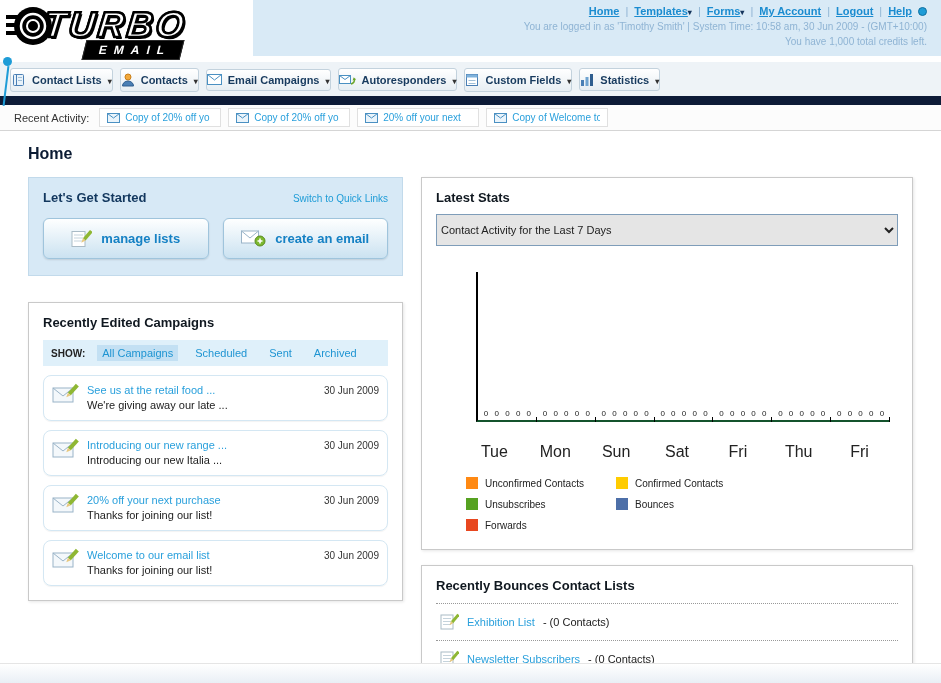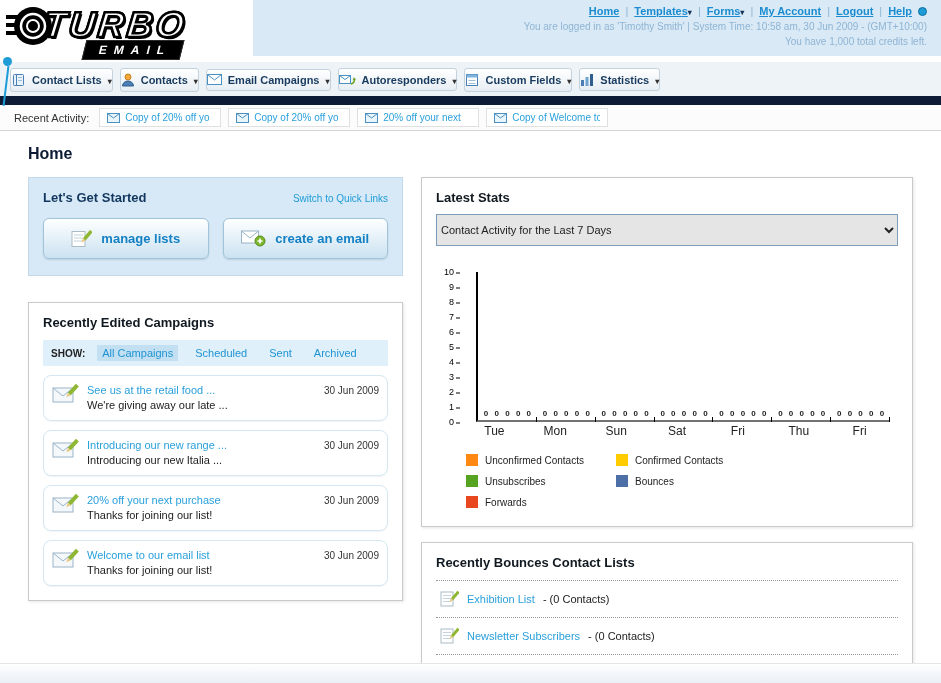--- a/index.html
+++ b/index.html
@@ -83,27 +83,27 @@
   .orange-arrow { width:15px; height:15px; border-radius:50%; background:#F79A1F; border:1px solid #D07E0C;
     color:#fff; font-size:10px; font-weight:bold; line-height:13px; text-align:center; }
 
   
   .stats-select { width:100%; margin-top:9px; height:32px; font-family:inherit; font-size:11px; color:#222;
     border:1px solid #7F9DB9; background:#e5e5e5; }
   .chart { position:relative; margin:26px 8px 0 4px; }
   .chart-yaxis { position:absolute; left:0; top:0; width:22px; height:150px; }
   .y-label { position:absolute; right:8px; transform:translateY(-50%); font-size:9px; line-height:1; color:#000; }
   .y-label::after { content:""; position:absolute; top:50%; left:100%; margin-left:2px; width:4px; height:1px; background:#000; }
-  .chart-plot { margin-left:36px; height:150px; border-left:2px solid #000; border-bottom:2px solid #737373; position:relative;font-weight:bold; }
+  .chart-plot { margin-left:36px; height:150px; border-left:2px solid #000; border-bottom:2px solid #14532d; position:relative; }
   .chart-groups { position:absolute; top:0; left:0; right:0; bottom:0; display:flex; }
   .chart-group { flex:1; position:relative; }
   .chart-group::after { content:""; position:absolute; right:0; bottom:-2px; width:1px; height:5px; background:#000; }
   .chart-values { position:absolute; bottom:2px; width:100%; text-align:center; font-size:8px; color:#222; word-spacing:4px; }
   .chart-days { margin-left:24px; display:flex; }
-  .chart-day { flex:1; text-align:center; font-size:12px; color:#222; padding-top:2px; }
+  .chart-day { flex:1; text-align:center; font-size:16px; color:#222; padding-top:21px; }
   .legend { display:flex; flex-wrap:wrap; row-gap:9px; margin:16px 0 4px 30px; }
   .legend-item { width:150px; display:flex; align-items:center; gap:7px; }
   .swatch { width:12px; height:12px; display:inline-block; }
   .legend-label { font-size:10px; color:#222; }
 
   
   .contact-lists { margin-top:15px; }
   .cl-item { display:flex; align-items:center; gap:8px; padding:9px 4px; border-bottom:1px dotted #999;
     font-size:11px; cursor:pointer; }
   .cl-item.first { border-top:1px dotted #999; margin-top:10px; }
@@ -361,33 +361,20 @@
 
       <div class="right-col">
 
         <section class="panel">
           <div class="panel-title">Latest Stats</div>
           <select class="stats-select">
             <option>Contact Activity for the Last 7 Days</option>
           </select>
 
           <div class="chart">
-            <div class="chart-yaxis">
-                <div class="y-label" style="top: 0%;">10</div>
-                <div class="y-label" style="top: 10%;">9</div>
-                <div class="y-label" style="top: 20%;">8</div>
-                <div class="y-label" style="top: 30%;">7</div>
-                <div class="y-label" style="top: 40%;">6</div>
-                <div class="y-label" style="top: 50%;">5</div>
-                <div class="y-label" style="top: 60%;">4</div>
-                <div class="y-label" style="top: 70%;">3</div>
-                <div class="y-label" style="top: 80%;">2</div>
-                <div class="y-label" style="top: 90%;">1</div>
-                <div class="y-label" style="top: 100%;">0</div>
-              </div>
             <div class="chart-plot">
               <div class="chart-groups">
                   <div class="chart-group">
                     <div class="chart-values">0 0 0 0 0</div>
                   </div>
                   <div class="chart-group">
                     <div class="chart-values">0 0 0 0 0</div>
                   </div>
                   <div class="chart-group">
                     <div class="chart-values">0 0 0 0 0</div>

